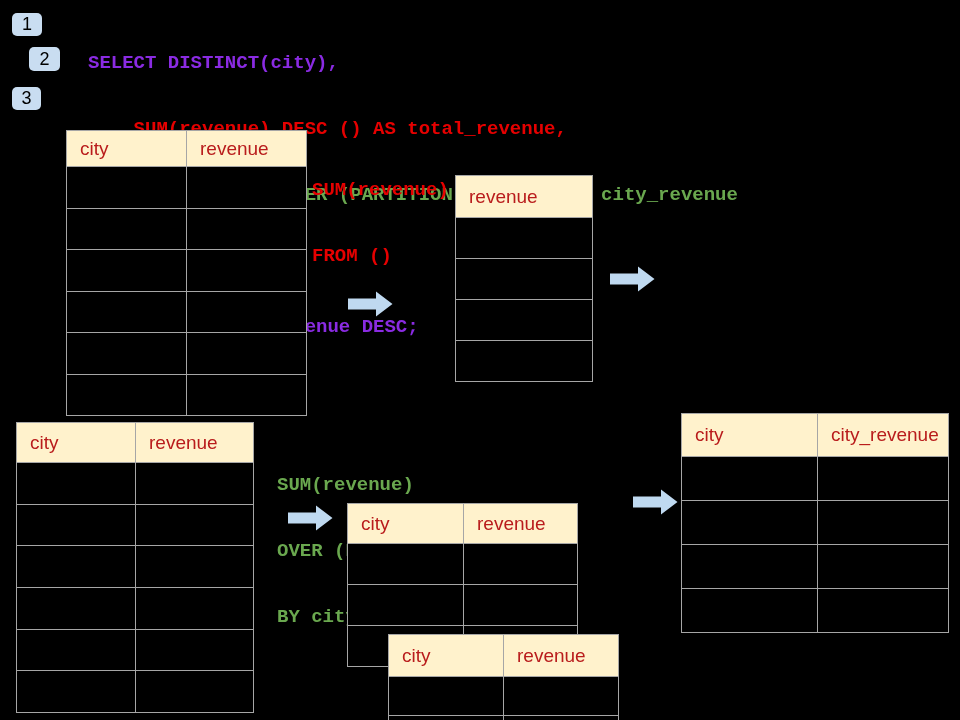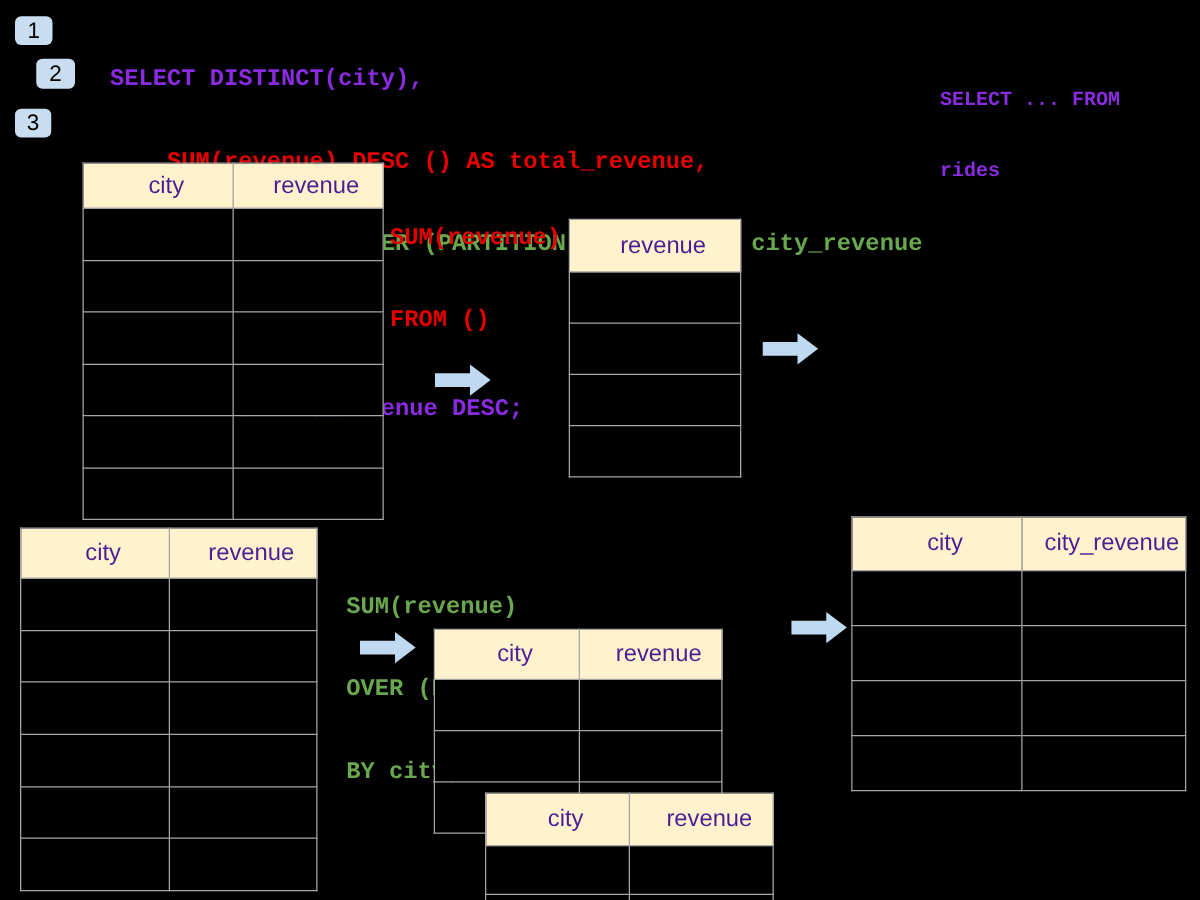--- a/index.html
+++ b/index.html
@@ -37,22 +37,22 @@
   .badge-1 { left: 12px; top: 13px; width: 30px; height: 23px; }
   .badge-2 { left: 29px; top: 47px; width: 31px; height: 24px; }
   .badge-3 { left: 12px; top: 87px; width: 29px; height: 23px; }
 
   
   .dtable { position: absolute; border-collapse: collapse; table-layout: fixed; }
   .dtable th {
     background: var(--header_fill);
     border: 1px solid var(--border);
     font-family: "Liberation Sans", sans-serif;
-    font-size: 19px; font-weight: 400; color: #4c1d95;
-    text-align: center; padding: 0 0 0 13px;
+    font-size: 19px; font-weight: 400; color: #b91c1c;
+    text-align: left; padding: 0 0 0 13px;
     vertical-align: middle;
   }
   .dtable td { background: #000; border: 1px solid var(--border); padding: 0; }
 
   .tbl-a { left: 66px;  top: 130px; width: 240px; }
   .tbl-a thead tr { height: 36px; }  .tbl-a tbody tr { height: 41.5px; }
 
   .tbl-b { left: 455px; top: 175px; width: 137px; }
   .tbl-b thead tr { height: 42px; }  .tbl-b tbody tr { height: 41px; }
 
@@ -91,24 +91,20 @@
     </div>
 
   <div class="code main-code">
     <div class="line-purple">SELECT DISTINCT(city),</div>
     <div class="line-red">    SUM(revenue) DESC () AS total_revenue,</div>
     <div class="line-green">    SUM(revenue) OVER (PARTITION BY city) as city_revenue</div>
     <div class="line-purple">  FROM rides</div>
     <div class="line-purple">  ORDER by city_revenue DESC;</div>
   </div>
 
-  <div class="code side-note">
-    <div>SELECT ... FROM</div>
-    <div>rides</div>
-  </div>
 
   <div class="code ann-red">
     <div>SUM(revenue)</div>
     <div>FROM ()</div>
   </div>
 
   <div class="code ann-green">
     <div>SUM(revenue)</div>
     <div>OVER (PARTITION</div>
     <div>BY city)</div>

